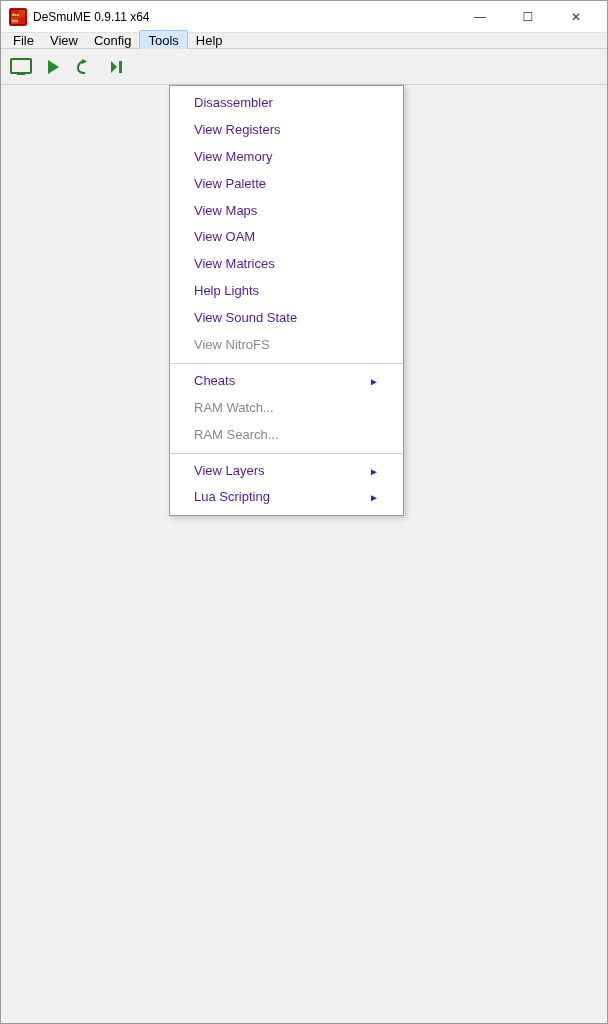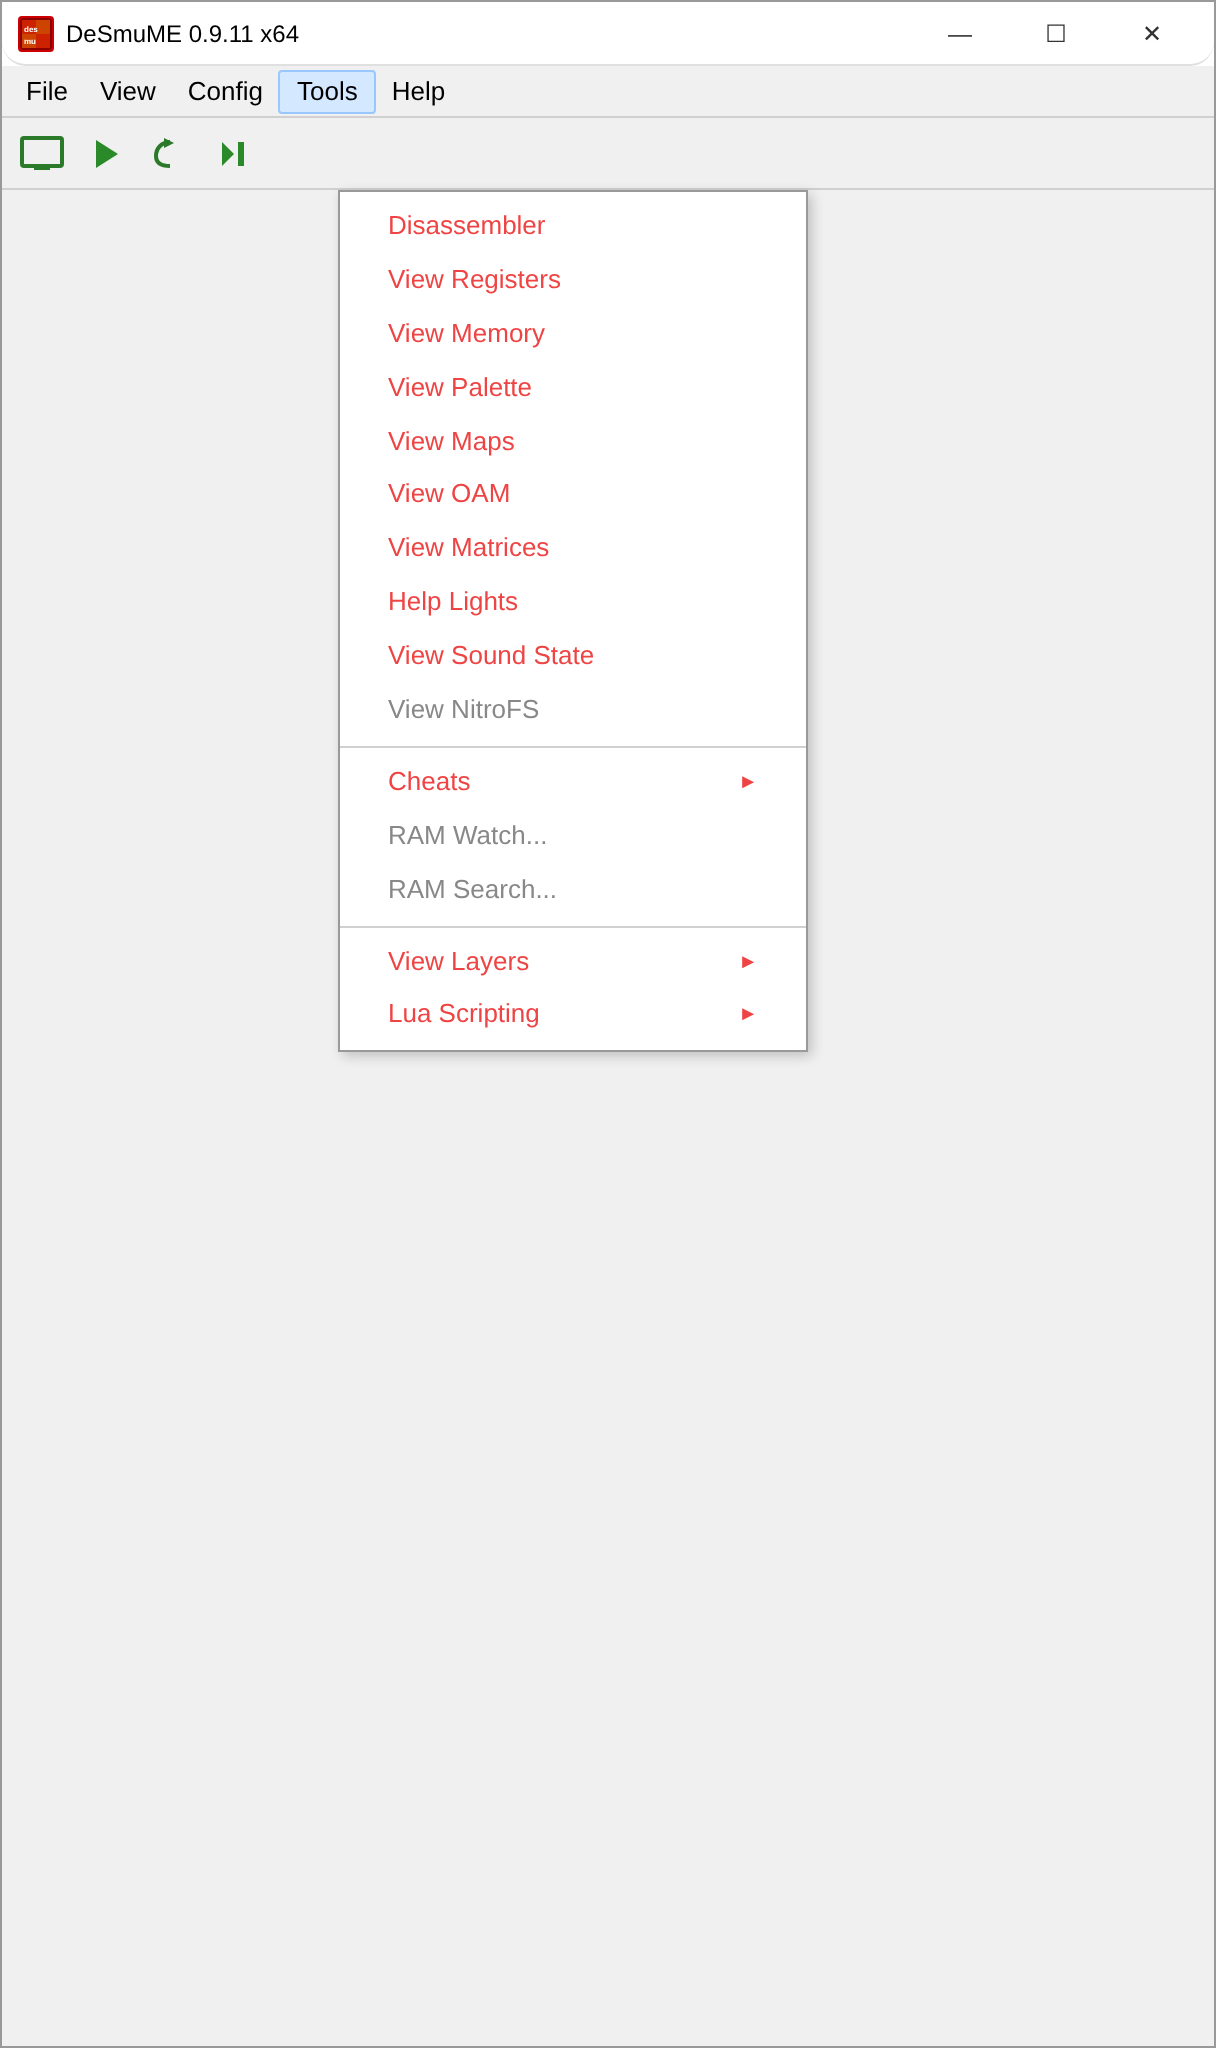--- a/index.html
+++ b/index.html
@@ -31,21 +31,20 @@
 
     
     .title-bar {
       height: 32px;
       background: #fff;
       display: flex;
       align-items: center;
       padding: 0 8px;
       border-bottom: 1px solid #e0e0e0;
       flex-shrink: 0;
-      border-radius: 12px;
     }
 
     .title-bar-icon {
       width: 18px;
       height: 18px;
       margin-right: 6px;
       background: #c00;
       border-radius: 2px;
       display: flex;
       align-items: center;
@@ -75,21 +74,21 @@
       cursor: pointer;
       display: flex;
       align-items: center;
       justify-content: center;
       font-size: 12px;
       color: #333;
     }
 
     
     .menu-bar {
-      height: 26px;
+      height: 16px;
       background: #f0f0f0;
       display: flex;
       align-items: center;
       padding: 0 4px;
       border-bottom: 1px solid #d0d0d0;
       flex-shrink: 0;
     }
 
     .menu-item {
       padding: 2px 8px;
@@ -151,21 +150,21 @@
     }
 
     .dropdown-item {
       padding: 5px 24px 5px 24px;
       cursor: pointer;
       white-space: nowrap;
       display: flex;
       align-items: center;
       justify-content: space-between;
       font-size: 13px;
-      color: #ef4444;
+      color: #4c1d95;
       line-height: 1.3;
     }
 
     .dropdown-item.disabled {
       color: #888;
       cursor: default;
     }
 
     .dropdown-separator {
       height: 1px;

